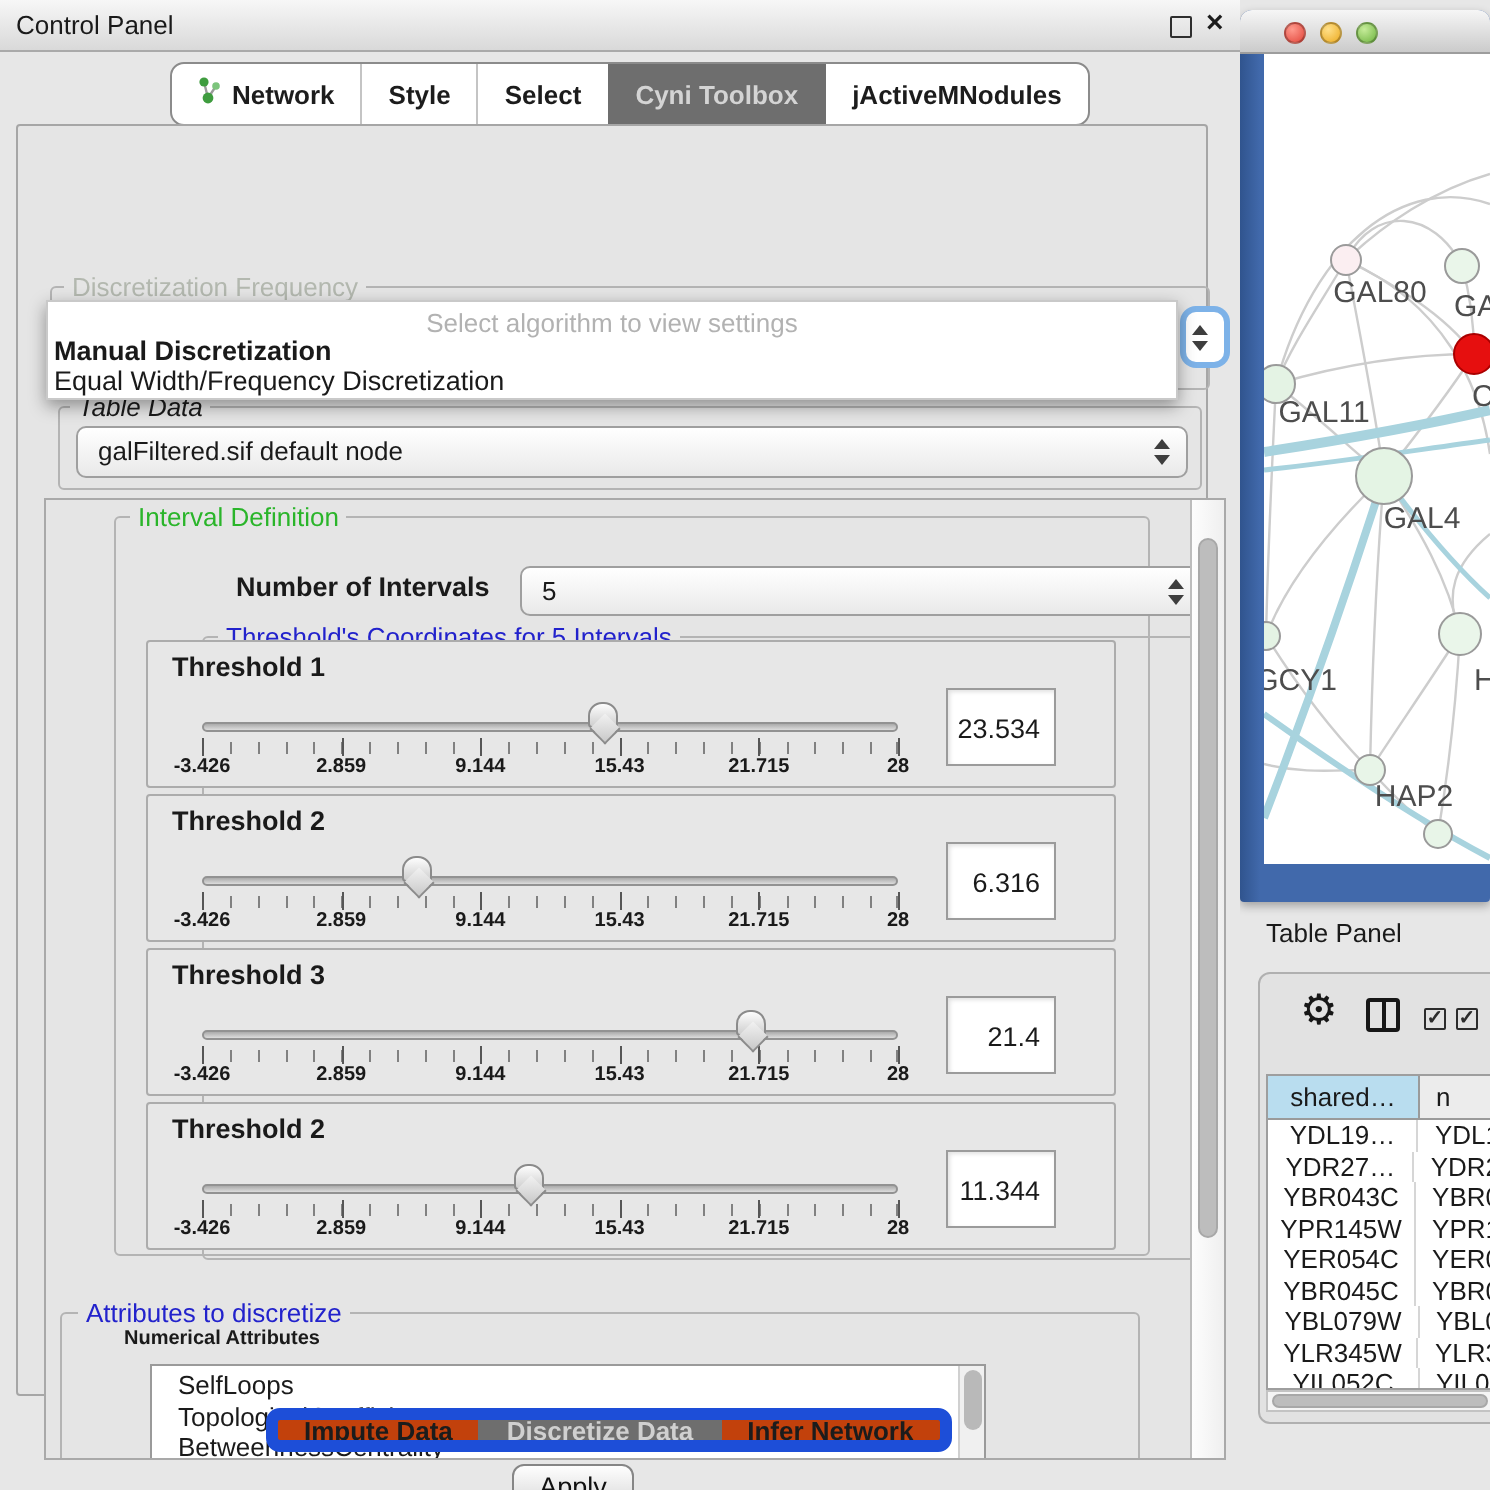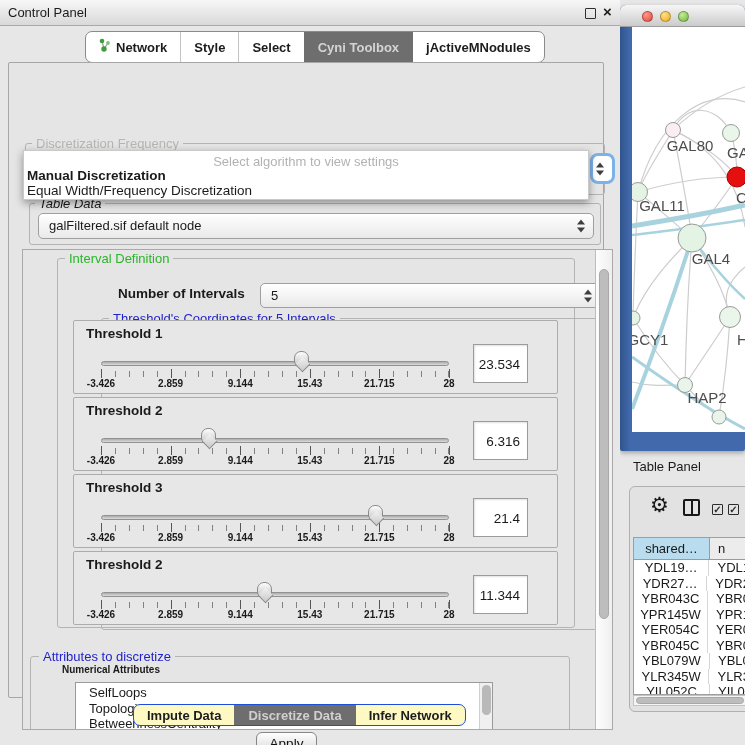--- a/index.html
+++ b/index.html
@@ -97,21 +97,21 @@
   .attr-list ul { list-style:none; padding:2px 0 0 13px; }
   .attr-list li { font-size:13px; line-height:15.5px; white-space:nowrap; }
   .attr-scroll { position:absolute; right:0; top:0; width:13px; height:100%; background:#f0f0f0; border-left:1px solid #d0d0d0; }
   .attr-thumb { position:absolute; left:1.5px; top:2px; width:9px; height:30px; background:#b9b9b9; border-radius:5px; }
 
   .apply-btn { position:absolute; left:247px; top:669px; width:61px; height:23px;
     background:linear-gradient(#fefefe,#d7d7d7); border:1px solid #868686; border-radius:6px;
     font-family:"Liberation Sans",sans-serif; font-size:13.5px; color:#111; }
 
   .bottom-tabs { position:absolute; left:133px; top:704px; height:22px; display:inline-flex;
-    border:1px solid #1d4ed8; border-radius:7px; background:#fef9c3; overflow:hidden; }
+    border:6px solid #1d4ed8; border-radius:7px; background:#c2410c; overflow:hidden; }
   .bottom-tabs .tab { display:flex; align-items:center; padding:0 13px; font-size:13px; font-weight:bold;
     color:#1c1c1c; border-left:1px solid #c4c4c4; white-space:nowrap; }
   .bottom-tabs .tab:first-child { border-left:none; }
   .bottom-tabs .tab.active { background:#6e6e6e; color:#d0d0d0; border-left-color:#6e6e6e; }
   .bottom-tabs .tab.active + .tab { border-left-color:#6e6e6e; }
 
   
   #right-col { position:absolute; left:620px; top:0; width:125px; height:745px; background:#e7e7e7; overflow:hidden;text-decoration:underline; }
   .net-window { position:absolute; left:0; top:5px; width:125px; height:446px;
     background:linear-gradient(90deg,#30548e,#4169ab 10px,#4169ab); border-radius:6px 6px 2px 2px;

